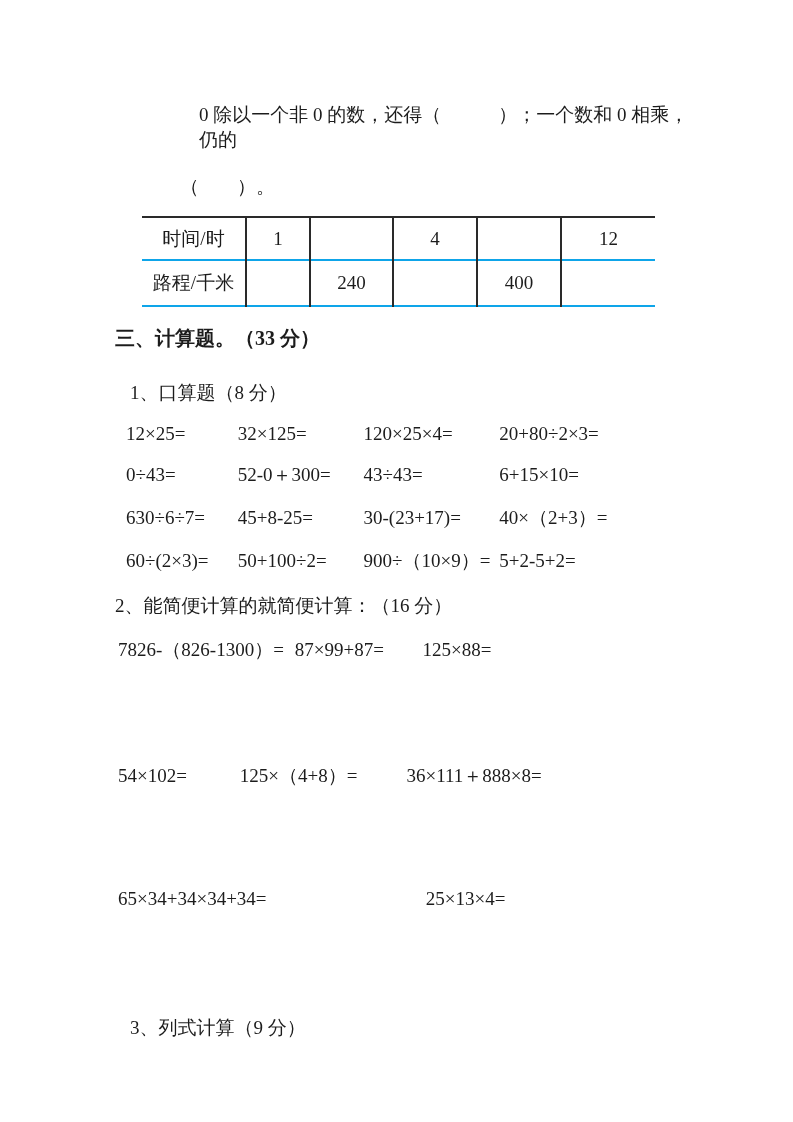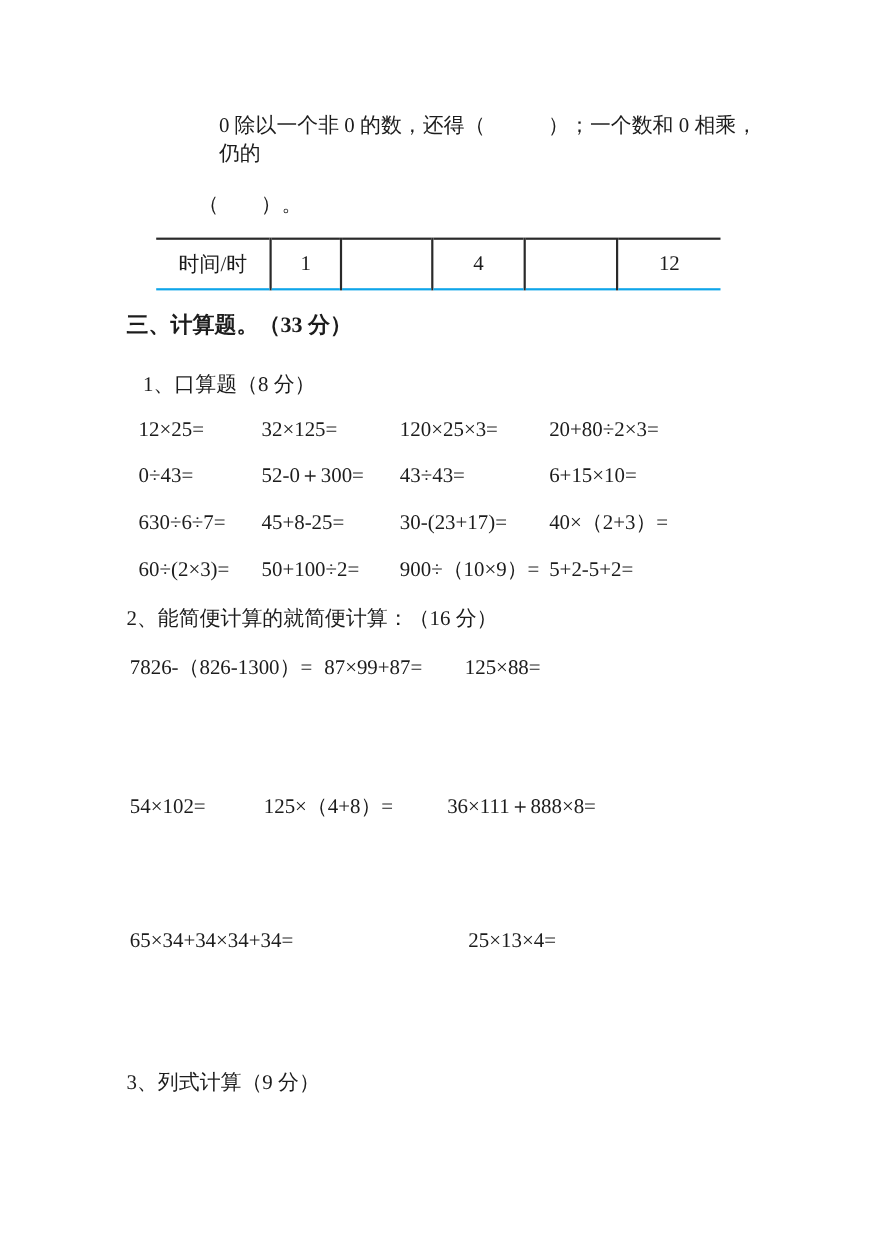--- a/index.html
+++ b/index.html
@@ -40,52 +40,60 @@
   .ow1{width:107px}.ow2{width:121px}.ow3{width:131px}
   .q2{margin:20px 0 0 0;}
   .simp-row{white-space:nowrap;}
   .simp-a{margin:19px 0 0 3px;}
   .simp-b{margin:100px 0 0 3px;}
   .simp-c{margin:99px 0 0 3px;}
   .simp-row .expr{display:inline-block;}
   .sa1{width:172px}.sa2{width:123px}
   .sb1{width:117px}.sb2{width:162px}
   .sc1{width:303px}
-  .q3{margin:106px 0 0 0;}
+  .q3{margin:106px 0 0 15px;}
 </style>
 </head>
 <body>
 
 <div class="page">
 
   <div class="line fill-1">0 除以一个非 0 的数，还得（　　　）；一个数和 0 相乘，仍的</div>
   <div class="line fill-2">（　　）。</div>
 
 
   <table class="speed">
     <tbody>
         <tr>
       <td class="c0">时间/时</td>
       <td class="c1">1</td>
       <td class="c2"></td>
       <td class="c3">4</td>
       <td class="c4"></td>
       <td class="c5">12</td>
     </tr>
+    <tr>
+      <td class="c0">路程/千米</td>
+      <td class="c1"></td>
+      <td class="c2">240</td>
+      <td class="c3"></td>
+      <td class="c4">400</td>
+      <td class="c5"></td>
+    </tr>
   </tbody>
     </table>
 
   <div class="sec-title">三、计算题。（33 分）</div>
 
   <div class="line q1">1、口算题（8 分）</div>
 
   <div class="oral-row">
     <span class="expr ow1">12×25=</span>
     <span class="expr ow2">32×125=</span>
-    <span class="expr ow3">120×25×3=</span>
+    <span class="expr ow3">120×25×4=</span>
     <span class="expr">20+80÷2×3=</span>
   </div>
   <div class="oral-row">
     <span class="expr ow1">0÷43=</span>
     <span class="expr ow2">52-0＋300=</span>
     <span class="expr ow3">43÷43=</span>
     <span class="expr">6+15×10=</span>
   </div>
   <div class="oral-row">
     <span class="expr ow1">630÷6÷7=</span>

